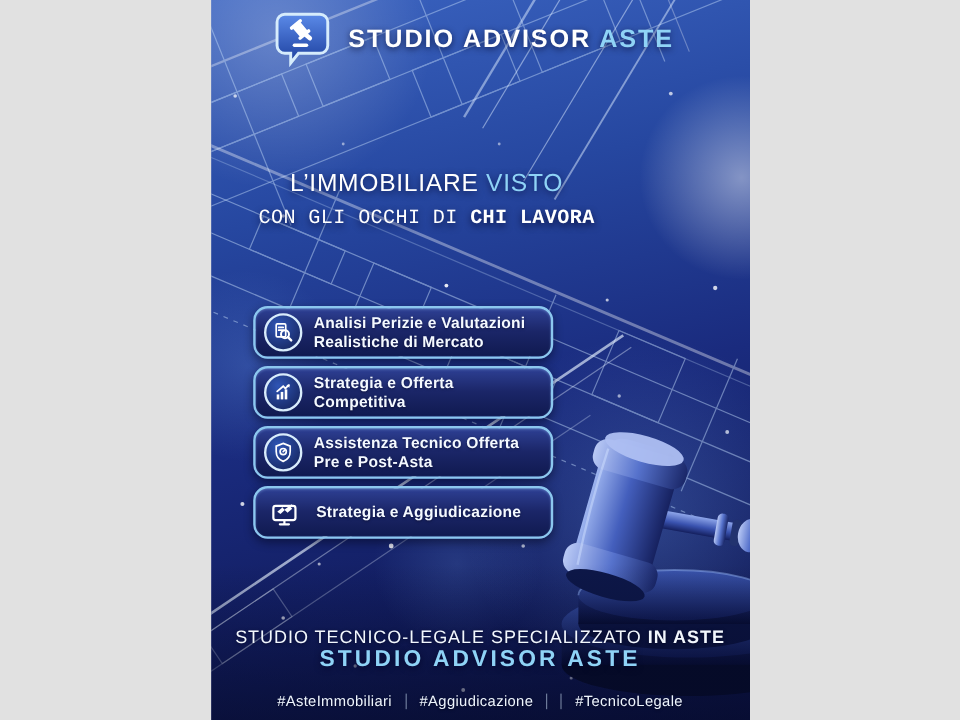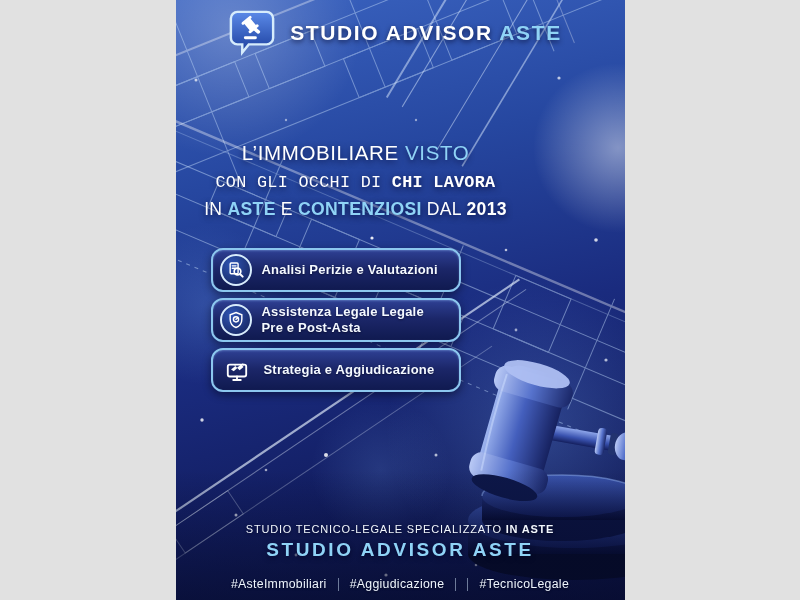--- a/index.html
+++ b/index.html
@@ -18,34 +18,34 @@
 
   
   .headline{position:absolute;top:141px;left:12px;width:336px;text-align:center;color:#fff;z-index:3;
     text-shadow:0 2px 6px rgba(0,0,35,.7);}
   .h1{font-size:20.5px;font-weight:400;letter-spacing:.6px;}
   .h2{font-size:16.8px;font-weight:500;margin-top:8px;letter-spacing:.3px;font-family:Liberation Mono, monospace;}
   .h2 .hvy,.h3 .hvy{font-weight:800;}
   .h3{font-size:17.6px;font-weight:500;margin-top:7px;letter-spacing:.3px;}
 
   
-  .features{position:absolute;left:35px;top:248px;width:250px;display:flex;flex-direction:column;gap:6px;z-index:3;}
+  .features{position:absolute;left:35px;top:255px;width:250px;display:flex;flex-direction:column;gap:6px;z-index:3;}
   .pill{display:flex;align-items:center;gap:10px;padding:4px 10px 4px 7px;min-height:30px;
     border:2px solid #8cc7ef;border-radius:12px;
     background:linear-gradient(180deg,#2e4094 0%,#1b2668 48%,#101a50 100%);
     box-shadow:0 3px 8px rgba(0,0,15,.45), inset 0 1px 2px rgba(160,200,255,.35);}
   .icon-badge{width:32px;height:32px;min-width:32px;border:2px solid #d8ecfc;border-radius:50%;
     display:flex;align-items:center;justify-content:center;
     background:radial-gradient(circle at 35% 30%,#2f55b5,#132055);box-sizing:border-box;}
   .icon-plain{width:34px;min-width:34px;height:32px;display:flex;align-items:center;justify-content:center;}
   .pill-text{color:#f4f9ff;font-size:13px;font-weight:600;line-height:1.22;letter-spacing:.2px;
     text-shadow:0 1px 2px rgba(0,0,25,.55);}
 
   
-  .tagline{position:absolute;top:523px;left:0;width:100%;text-align:center;font-size:11px;
+  .tagline{position:absolute;top:523px;left:0;width:100%;text-align:center;font-size:15px;
     letter-spacing:.8px;color:#f2f7fd;font-weight:500;text-shadow:0 1px 3px rgba(0,0,25,.6);z-index:3;}
   .tagline .hvy{font-weight:800;}
   .brand-big{position:absolute;top:539px;left:0;width:100%;text-align:center;font-size:19px;font-weight:800;
     letter-spacing:2.6px;color:#8fd3f6;text-shadow:0 2px 5px rgba(0,0,35,.75);z-index:3;}
   .hashtags{position:absolute;top:577px;left:0;width:100%;display:flex;justify-content:center;align-items:center;
     gap:11px;font-size:12.3px;color:#eef5fd;letter-spacing:.3px;z-index:3;text-shadow:0 1px 2px rgba(0,0,25,.6);}
   .sep{width:1px;height:13px;background:rgba(210,230,250,.5);display:inline-block;}
 </style>
 </head>
 <body>
@@ -215,47 +215,58 @@
           <rect x="31" y="26" width="12" height="4.5" rx="2.2" transform="rotate(40 37 28)"></rect>
           <rect x="22" y="36" width="16" height="3.6" rx="1.8"></rect>
         </g>
       </svg>
       <div class="logo-text"><span>STUDIO ADVISOR</span> <span class="accent">ASTE</span></div>
     </header>
 
     <section class="headline">
       <div class="h1"><span>L’IMMOBILIARE </span><span class="accent">VISTO</span></div>
       <div class="h2"><span>CON GLI OCCHI DI </span><span class="hvy">CHI LAVORA</span></div>
-      <div class="h3"><span>IN </span><span class="accent hvy">ASTE</span><span> E </span><span class="accent hvy">CONTENZIOSI</span><span> DAL </span><span class="hvy">2013</span></div>
     </section>
 
     <section class="features">
 
       <div class="pill">
         <span class="icon-badge">
           <svg width="20" height="20" viewBox="0 0 24 24" fill="none" stroke="#ffffff" stroke-width="1.7" stroke-linecap="round">
             <rect x="5" y="3.5" width="9.5" height="13" rx="1.2"></rect>
             <path d="M7.5 7 h4.5 M7.5 9.8 h4.5"></path>
             <circle cx="13.8" cy="13.8" r="4" stroke-width="2"></circle>
             <path d="M16.8 16.8 L20 20" stroke-width="2.4"></path>
           </svg>
         </span>
-        <span class="pill-text"><span>Analisi Perizie e Valutazioni</span><br></span>
-      </div>
-
+        <span class="pill-text"><span>Analisi Perizie e Valutazioni</span><br><span>Realistiche di Mercato</span></span>
+      </div>
+
+      <div class="pill">
+        <span class="icon-badge">
+          <svg width="20" height="20" viewBox="0 0 24 24" fill="#ffffff">
+            <rect x="5.5" y="14" width="2.6" height="5"></rect>
+            <rect x="9.5" y="11.5" width="2.6" height="7.5"></rect>
+            <rect x="13.5" y="9" width="2.6" height="10"></rect>
+            <path d="M6 11 L12 5.8 L14.2 8 L17.5 4.8" stroke="#ffffff" stroke-width="1.8" fill="none" stroke-linecap="round"></path>
+            <path d="M18.6 4.2 l-3.4 .3 l2.9 2.9 z"></path>
+          </svg>
+        </span>
+        <span class="pill-text"><span>Strategia e Offerta Competitiva</span></span>
+      </div>
 
       <div class="pill">
         <span class="icon-badge">
           <svg width="20" height="20" viewBox="0 0 24 24" fill="none" stroke="#ffffff" stroke-width="1.7" stroke-linecap="round">
             <path d="M12 3 L19 5.8 V11 C19 15.8 16.2 19.3 12 21 C7.8 19.3 5 15.8 5 11 V5.8 Z"></path>
             <circle cx="12" cy="11.2" r="3.1"></circle>
             <path d="M12 11.2 L13.6 9.8"></path>
           </svg>
         </span>
-        <span class="pill-text"><span>Assistenza Legale Legale</span><br><span>Pre e Post-Asta</span></span>
+        <span class="pill-text"><span>Assistenza Tecnico Offerta</span><br><span>Pre e Post-Asta</span></span>
       </div>
 
       <div class="pill">
         <span class="icon-plain">
           <svg width="26" height="26" viewBox="0 0 24 24">
             <rect x="3.5" y="7" width="17" height="11" rx="1.8" fill="none" stroke="#ffffff" stroke-width="1.7"></rect>
             <path d="M12 18 v2.4 M8.5 21.2 h7" stroke="#ffffff" stroke-width="1.7" fill="none" stroke-linecap="round"></path>
             <g fill="#ffffff">
               <path d="M6.5 11.5 L10.5 8.2 L12.3 10.2 L9 13.2 Z"></path>
               <path d="M12 10 L16 6.8 L18 9.2 L14.4 12.2 Z"></path>

